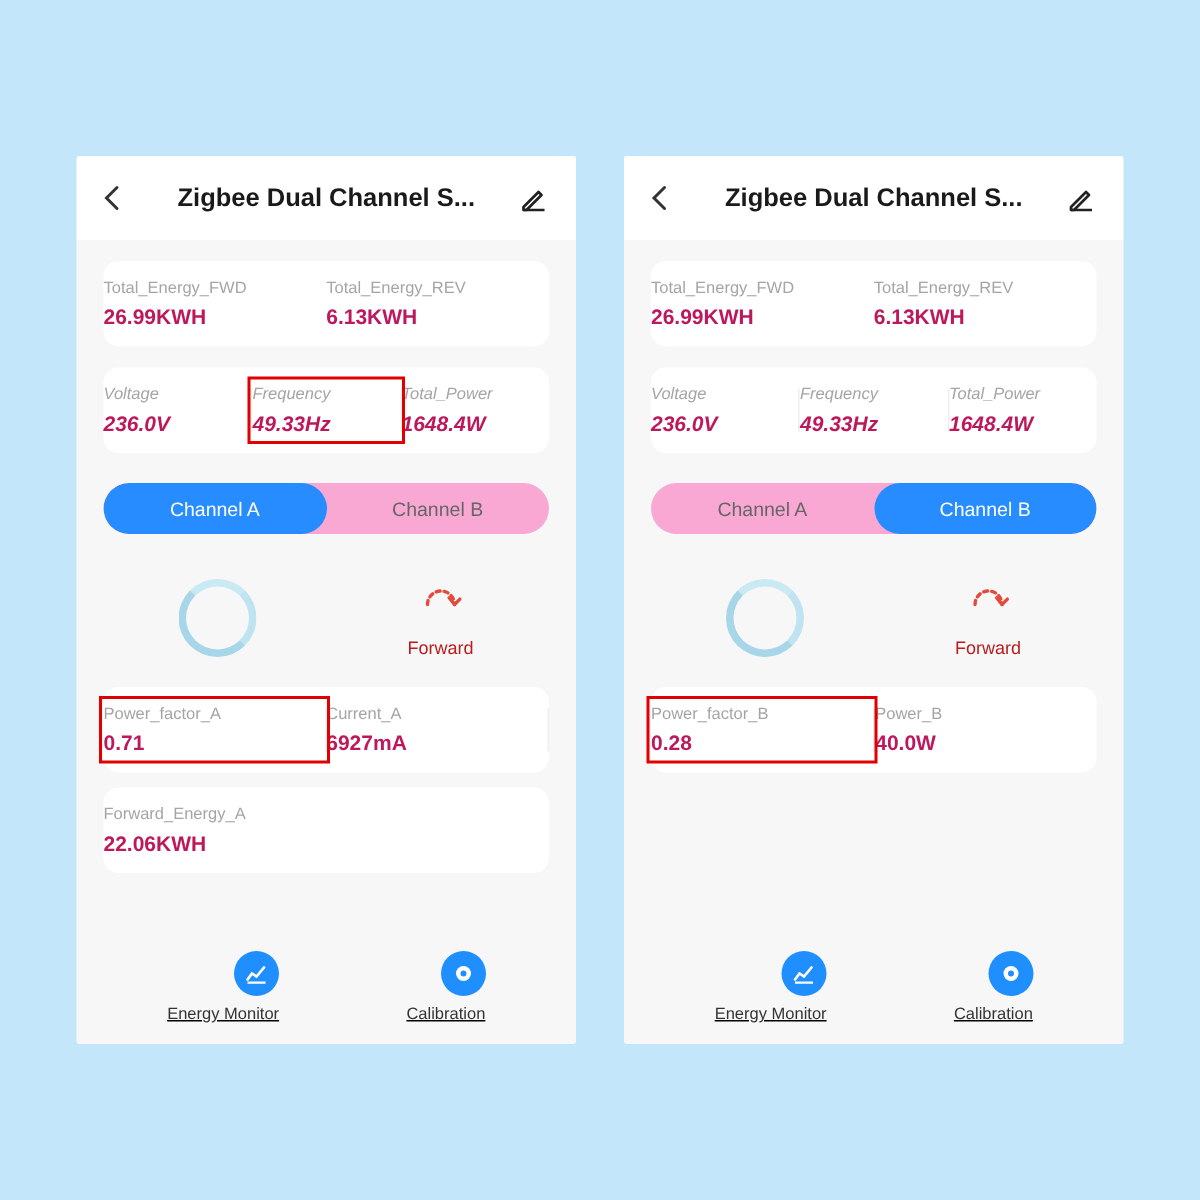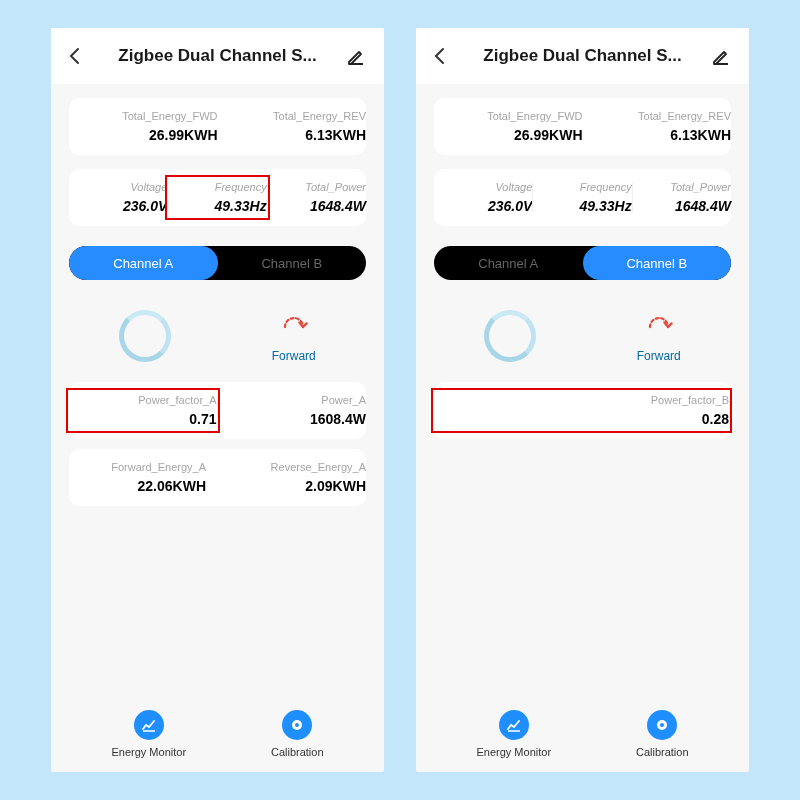--- a/index.html
+++ b/index.html
@@ -8,21 +8,21 @@
   height: 800px;
   background: #c4e6fa;
   font-family: -apple-system, BlinkMacSystemFont, "Segoe UI", Arial, sans-serif;
   display: flex;
   justify-content: center;
   align-items: center;
   gap: 32px;
 }
 .phone {
   width: 333px;
-  height: 744px;
+  height: 592px;
   background: #f7f7f8;
   border-radius: 2px;
   display: flex;
   flex-direction: column;
   overflow: hidden;
 }
 .header {
   height: 56px;
   background: #fff;
   display: flex;
@@ -50,38 +50,38 @@
   padding: 12px 0;
 }
 .row3 {
   background: #fff;
   border-radius: 10px;
   margin-top: 14px;
   display: flex;
   padding: 12px 0;
   font-style: italic;
 }
-.cell { flex: 1; text-align: right; }
+.cell { flex: 1; text-align: left; }
 .cell .lbl { font-size: 11px; color: #a5a5a5; margin-bottom: 5px; }
-.cell .val { font-size: 14px; font-weight: 600; color: #000000; }
+.cell .val { font-size: 14px; font-weight: 600; color: #be185d; }
 .sep { width: 1px; background: #eee; margin: 2px 0; }
 
 .highlight { position: relative; }
 .highlight::after {
   content: "";
   position: absolute;
   border: 2px solid #e00000;
   top: -6px; bottom: -6px; left: -3px; right: -3px;
   pointer-events: none;
 }
 
 .tabs {
   margin-top: 20px;
   display: flex;
-  background: #000000;
+  background: #f9a8d4;
   border-radius: 18px;
   height: 34px;
   overflow: hidden;
   justify-content: space-between;
 }
 .tab {
   flex: 1;
   display: flex;
   align-items: center;
   justify-content: center;
@@ -104,21 +104,21 @@
 }
 .ring {
   width: 52px; height: 52px;
   border-radius: 50%;
   border: 5px solid #a7d6e8;
   border-top-color: #c9e9f3;
   border-right-color: #bfe3f0;
 }
 .fwd-col { display: flex; flex-direction: column; align-items: center; gap: 4px; }
 .fwd-icon { width: 36px; height: 36px; }
-.fwd-lbl { font-size: 12px; color: #0369a1; }
+.fwd-lbl { font-size: 12px; color: #b91c1c; }
 
 .row3b {
   background: #fff;
   border-radius: 10px;
   display: flex;
   padding: 12px 0;
 }
 .row2b {
   background: #fff;
   border-radius: 10px;
@@ -127,21 +127,21 @@
   padding: 12px 0;
   gap: 23px;
 }
 
 .bottom {
   margin-top: auto;
   display: flex;
   padding: 10px 0 14px;
   justify-content: space-around;
 }
-.btool { display: flex; flex-direction: column; align-items: center; gap: 6px; cursor: pointer; }
+.btool { display: flex; flex-direction: column; align-items: flex-end; gap: 6px; cursor: pointer; text-decoration: underline; }
 .bicon {
   width: 30px; height: 30px; border-radius: 50%;
   background: #1f8fff;
   display: flex; align-items: center; justify-content: center;
 }
 .btxt { font-size: 11px; color: #333; }
 </style>
 </head>
 <body>
 
@@ -205,35 +205,31 @@
         <div class="fwd-lbl">Forward</div>
       </div>
     </div>
 
     <div class="row3b">
       <div class="cell highlight">
         <div class="lbl">Power_factor_A</div>
         <div class="val">0.71</div>
       </div>
       <div class="sep"></div>
-      <div class="sep"></div>
-      <div class="cell">
-        <div class="lbl">Power_A</div>
-        <div class="val">1608.4W</div>
-      </div>
+      <div class="cell">
+        <div class="lbl">Current_A</div>
+        <div class="val">6927mA</div>
+      </div>
+      <div class="sep"></div>
     </div>
 
     <div class="row2b">
       <div class="cell">
         <div class="lbl">Forward_Energy_A</div>
         <div class="val">22.06KWH</div>
-      </div>
-      <div class="cell">
-        <div class="lbl">Reverse_Energy_A</div>
-        <div class="val">2.09KWH</div>
       </div>
     </div>
 
     <div class="bottom">
       <div class="btool">
         <div class="bicon">
           <svg width="16" height="16" viewBox="0 0 16 16">
               <path d="M2 12 L5 8 L8 10 L13 4" stroke="#fff" stroke-width="1.8" fill="none" stroke-linecap="round"></path>
               <path d="M2 14 L14 14" stroke="#fff" stroke-width="1.5"></path>
             </svg>
@@ -315,20 +311,24 @@
       </div>
     </div>
 
     <div class="row3b">
       <div class="cell highlight">
         <div class="lbl">Power_factor_B</div>
         <div class="val">0.28</div>
       </div>
       <div class="sep"></div>
       <div class="sep"></div>
+      <div class="cell">
+        <div class="lbl">Power_B</div>
+        <div class="val">40.0W</div>
+      </div>
     </div>
 
 
     <div class="bottom">
       <div class="btool">
         <div class="bicon">
           <svg width="16" height="16" viewBox="0 0 16 16">
               <path d="M2 12 L5 8 L8 10 L13 4" stroke="#fff" stroke-width="1.8" fill="none" stroke-linecap="round"></path>
               <path d="M2 14 L14 14" stroke="#fff" stroke-width="1.5"></path>
             </svg>

